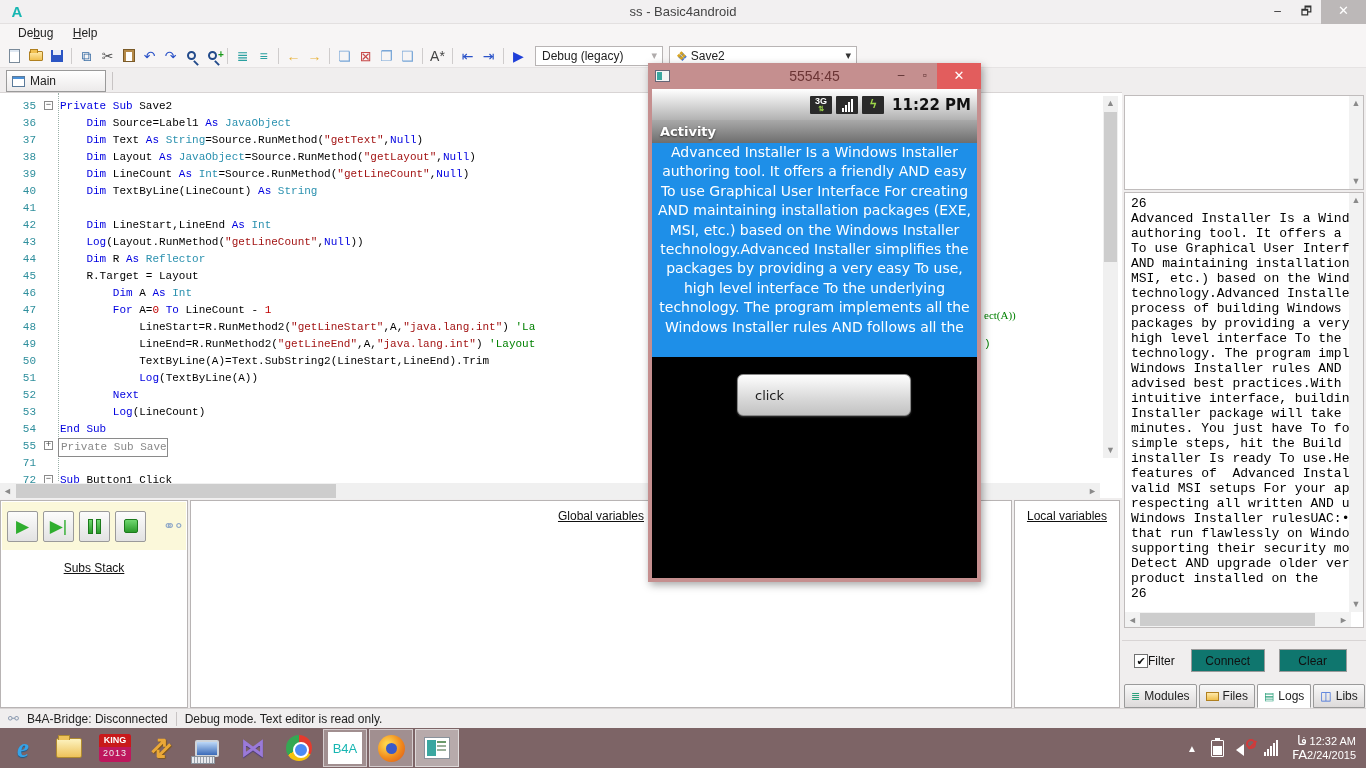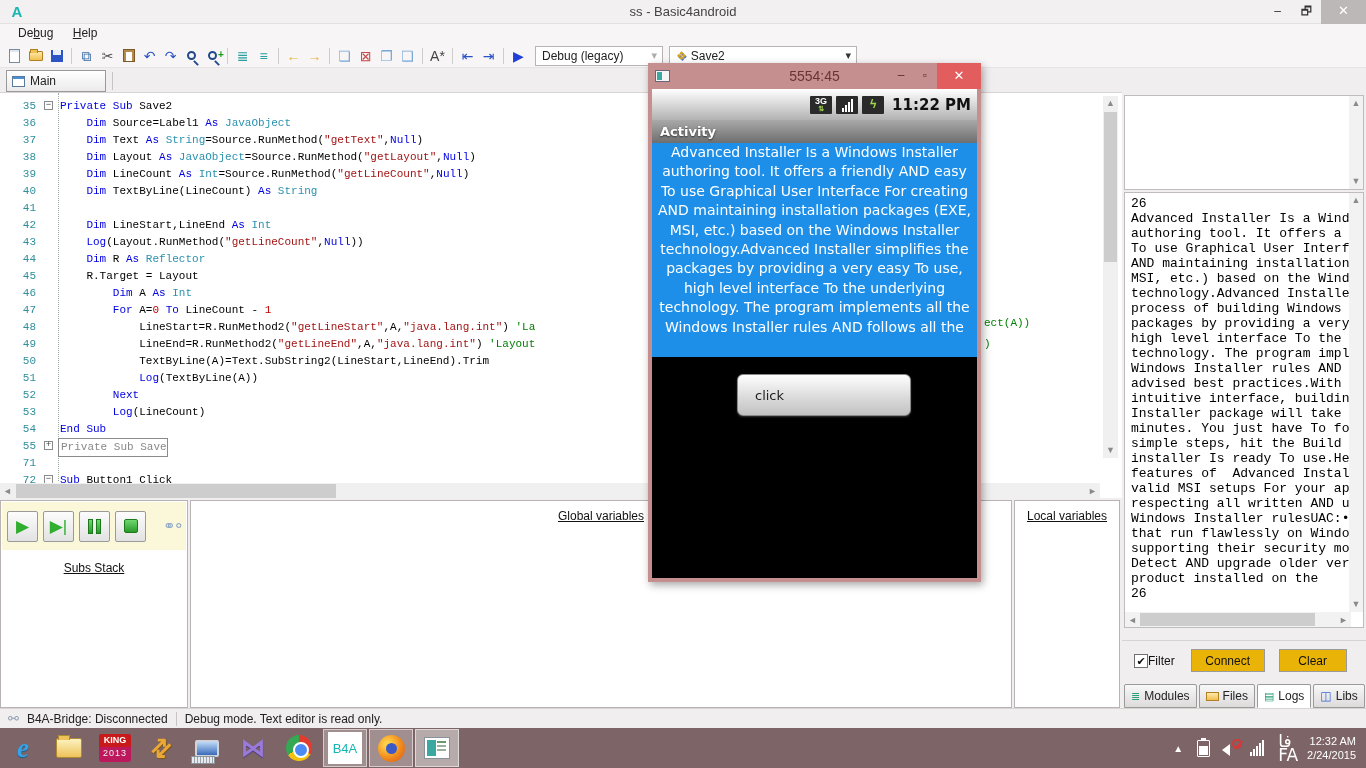--- a/index.html
+++ b/index.html
@@ -84,21 +84,21 @@
   
   #sidebar { position:absolute; left:1122px; top:92px; width:244px; height:616px; background:#f0eeee; }
   #side-top { position:absolute; left:2px; top:3px; width:240px; height:95px; background:#fff; border:1px solid #c0bcbc; }
   #logs-box { position:absolute; left:2px; top:100px; width:240px; height:436px; background:#fff; border:1px solid #c0bcbc; }
   #log-lines { position:absolute; left:6px; top:3px; width:215px; font-family:"Liberation Mono", monospace; font-size:13px; line-height:15px; white-space:pre; color:#000; }
   .side-vsb { position:absolute; right:0; top:0; width:14px; bottom:0; background:#f2f2f2; }
   #logs-hscroll { position:absolute; left:0; bottom:0; width:226px; height:15px; background:#f2f2f2; }
   #filter-row { position:absolute; left:0; top:548px; width:244px; height:40px; border-top:1px solid #d8d4d4; display:flex; align-items:center; }
   .cb { width:14px; height:14px; background:#fff; border:1px solid #707070; margin-left:12px; font-size:11px; line-height:13px; text-align:center; color:#111; }
   .cb-label { font-size:12px; color:#111; margin-left:0; }
-  .side-btn { height:23px; background:#eab308; border:1px solid #9a9a9a; font-size:12px; color:#111; font-family:"Liberation Sans",sans-serif; }
+  .side-btn { height:23px; background:#0f766e; border:1px solid #9a9a9a; font-size:12px; color:#111; font-family:"Liberation Sans",sans-serif; }
   #btn-connect { width:74px; margin-left:16px; }
   #btn-clear { width:68px; margin-left:14px; }
   #side-tabs { position:absolute; left:2px; top:592px; width:242px; height:24px; display:flex; }
   .side-tab { height:24px; display:flex; align-items:center; justify-content:center; gap:4px; font-size:12px; color:#222; background:linear-gradient(#f8f8f8,#dddada); border:1px solid #9a9a9a; border-radius:2px 2px 0 0; margin-right:2px; padding:0 6px; }
   .side-tab.active { background:#fff; border-bottom:1px solid #fff; }
   .st-ic { font-size:11px; color:#2aa07a; }
   .st-folder { width:13px; height:9px; background:linear-gradient(#ffe9a8,#f0c050); border:1px solid #b08020; }
   .st-book { color:#3a6ad8; font-size:12px; }
 
   
@@ -134,21 +134,21 @@
   .tr-up { font-size:10px; color:#fff; margin-right:14px; }
   .tr-bat { width:13px; height:17px; border:1px solid #fff; border-radius:1px; position:relative; margin-right:12px; }
   .tr-bat::before { content:""; position:absolute; left:3px; top:-3px; width:5px; height:2px; background:#fff; }
   .tr-bat::after { content:""; position:absolute; left:1px; bottom:1px; right:1px; height:9px; background:#fff; }
   .tr-vol { position:relative; width:16px; height:16px; margin-right:12px; }
   .tr-vol .spk { position:absolute; left:0; top:4px; width:0; height:0; border:6px solid transparent; border-right:8px solid #fff; border-left:none; }
   .tr-vol .no { position:absolute; right:-4px; top:-1px; width:10px; height:10px; border:2px solid #d23a3a; border-radius:50%; }
   .tr-vol .no::after { content:""; position:absolute; left:-1px; top:3px; width:11px; height:2px; background:#d23a3a; transform:rotate(-45deg); }
   .tr-sig { display:flex; align-items:flex-end; gap:1px; margin-right:14px; }
   .tr-sig i { width:2px; background:#fff; display:block; }
-  .tr-lang { text-align:left; font-size:17px; line-height:14px; margin-right:9px; font-family:"DejaVu Sans", sans-serif; }
+  .tr-lang { text-align:right; font-size:13px; line-height:14px; margin-right:0; font-family:"DejaVu Sans", sans-serif; }
   .tr-clock { text-align:right; font-size:11px; line-height:14px; margin-right:10px; }
 
   
   #emulator { position:absolute; left:648px; top:63px; width:333px; height:519px; background:#c58f8f; box-shadow:2px 3px 8px rgba(0,0,0,.35); z-index:10; }
   .em-title { position:absolute; left:0; top:0; width:100%; height:26px; display:flex; align-items:center; }
   .em-ic { width:15px; height:12px; background:#f4f4f4; border:1px solid #667; margin-left:7px; position:relative; }
   .em-ic::before { content:""; position:absolute; left:1px; top:1px; width:5px; height:8px; background:#3aa7a0; }
   .em-title .t { position:absolute; left:0; right:0; text-align:center; font-size:14px; color:#6b3434; }
   .em-btns { position:absolute; right:0; top:0; height:26px; display:flex; z-index:2; }
   .em-btn-min, .em-btn-max { width:24px; text-align:center; line-height:24px; color:#5a2e2e; font-size:12px; }
@@ -248,21 +248,21 @@
         <span class="tab-ic"></span>
         <span>Main</span>
       </div>
       <div class="tab-sep"></div>
     </div>
 
     <div id="editor">
       <div class="dotline"></div>
       <div id="code-lines"><div class="code-line"><span class="ln">35</span><span class="foldcol"><span class="fold-box">−</span></span><span class="code-text"><span class="tok-k">Private Sub </span><span class="tok-p">Save2</span></span></div><div class="code-line"><span class="ln">36</span><span class="foldcol"></span><span class="code-text"><span class="tok-p">    </span><span class="tok-k">Dim </span><span class="tok-p">Source=Label1 </span><span class="tok-k">As </span><span class="tok-t">JavaObject</span></span></div><div class="code-line"><span class="ln">37</span><span class="foldcol"></span><span class="code-text"><span class="tok-p">    </span><span class="tok-k">Dim </span><span class="tok-p">Text </span><span class="tok-k">As </span><span class="tok-t">String</span><span class="tok-p">=Source.RunMethod(</span><span class="tok-s">"getText"</span><span class="tok-p">,</span><span class="tok-k">Null</span><span class="tok-p">)</span></span></div><div class="code-line"><span class="ln">38</span><span class="foldcol"></span><span class="code-text"><span class="tok-p">    </span><span class="tok-k">Dim </span><span class="tok-p">Layout </span><span class="tok-k">As </span><span class="tok-t">JavaObject</span><span class="tok-p">=Source.RunMethod(</span><span class="tok-s">"getLayout"</span><span class="tok-p">,</span><span class="tok-k">Null</span><span class="tok-p">)</span></span></div><div class="code-line"><span class="ln">39</span><span class="foldcol"></span><span class="code-text"><span class="tok-p">    </span><span class="tok-k">Dim </span><span class="tok-p">LineCount </span><span class="tok-k">As </span><span class="tok-t">Int</span><span class="tok-p">=Source.RunMethod(</span><span class="tok-s">"getLineCount"</span><span class="tok-p">,</span><span class="tok-k">Null</span><span class="tok-p">)</span></span></div><div class="code-line"><span class="ln">40</span><span class="foldcol"></span><span class="code-text"><span class="tok-p">    </span><span class="tok-k">Dim </span><span class="tok-p">TextByLine(LineCount) </span><span class="tok-k">As </span><span class="tok-t">String</span></span></div><div class="code-line"><span class="ln">41</span><span class="foldcol"></span><span class="code-text"></span></div><div class="code-line"><span class="ln">42</span><span class="foldcol"></span><span class="code-text"><span class="tok-p">    </span><span class="tok-k">Dim </span><span class="tok-p">LineStart,LineEnd </span><span class="tok-k">As </span><span class="tok-t">Int</span></span></div><div class="code-line"><span class="ln">43</span><span class="foldcol"></span><span class="code-text"><span class="tok-p">    </span><span class="tok-k">Log</span><span class="tok-p">(Layout.RunMethod(</span><span class="tok-s">"getLineCount"</span><span class="tok-p">,</span><span class="tok-k">Null</span><span class="tok-p">))</span></span></div><div class="code-line"><span class="ln">44</span><span class="foldcol"></span><span class="code-text"><span class="tok-p">    </span><span class="tok-k">Dim </span><span class="tok-p">R </span><span class="tok-k">As </span><span class="tok-t">Reflector</span></span></div><div class="code-line"><span class="ln">45</span><span class="foldcol"></span><span class="code-text"><span class="tok-p">    R.Target = Layout</span></span></div><div class="code-line"><span class="ln">46</span><span class="foldcol"></span><span class="code-text"><span class="tok-p">        </span><span class="tok-k">Dim </span><span class="tok-p">A </span><span class="tok-k">As </span><span class="tok-t">Int</span></span></div><div class="code-line"><span class="ln">47</span><span class="foldcol"></span><span class="code-text"><span class="tok-p">        </span><span class="tok-k">For </span><span class="tok-p">A=</span><span class="tok-n">0</span><span class="tok-k"> To </span><span class="tok-p">LineCount - </span><span class="tok-n">1</span></span></div><div class="code-line"><span class="ln">48</span><span class="foldcol"></span><span class="code-text"><span class="tok-p">            LineStart=R.RunMethod2(</span><span class="tok-s">"getLineStart"</span><span class="tok-p">,A,</span><span class="tok-s">"java.lang.int"</span><span class="tok-p">) </span><span class="tok-c">'La</span></span></div><div class="code-line"><span class="ln">49</span><span class="foldcol"></span><span class="code-text"><span class="tok-p">            LineEnd=R.RunMethod2(</span><span class="tok-s">"getLineEnd"</span><span class="tok-p">,A,</span><span class="tok-s">"java.lang.int"</span><span class="tok-p">) </span><span class="tok-c">'Layout</span></span></div><div class="code-line"><span class="ln">50</span><span class="foldcol"></span><span class="code-text"><span class="tok-p">            TextByLine(A)=Text.SubString2(LineStart,LineEnd).Trim</span></span></div><div class="code-line"><span class="ln">51</span><span class="foldcol"></span><span class="code-text"><span class="tok-p">            </span><span class="tok-k">Log</span><span class="tok-p">(TextByLine(A))</span></span></div><div class="code-line"><span class="ln">52</span><span class="foldcol"></span><span class="code-text"><span class="tok-p">        </span><span class="tok-k">Next</span></span></div><div class="code-line"><span class="ln">53</span><span class="foldcol"></span><span class="code-text"><span class="tok-p">        </span><span class="tok-k">Log</span><span class="tok-p">(LineCount)</span></span></div><div class="code-line"><span class="ln">54</span><span class="foldcol"></span><span class="code-text"><span class="tok-k">End Sub</span></span></div><div class="code-line"><span class="ln">55</span><span class="foldcol"><span class="fold-box">+</span></span><span class="code-text boxed"><span class="tok-g">Private Sub Save</span></span></div><div class="code-line"><span class="ln">71</span><span class="foldcol"></span><span class="code-text"></span></div><div class="code-line"><span class="ln">72</span><span class="foldcol"><span class="fold-box">−</span></span><span class="code-text"><span class="tok-k">Sub </span><span class="tok-p">Button1_Click</span></span></div></div>
       <div id="code-frags">
-          <span class="code-frag" style="left: 984px; top: 222px;">ect(A))</span>
+          <span class="code-frag" style="left: 984px; top: 214px; font-family: Liberation Serif, serif;">ect(A))</span>
           <span class="code-frag" style="left: 984px; top: 243px;">)</span>
         </div>
       <div id="ed-vscroll">
         <span class="sb-arrow" style="top:0">▲</span>
         <span class="sb-thumb" style="left:1px;top:16px;width:13px;height:150px"></span>
         <span class="sb-arrow" style="bottom:0">▼</span>
       </div>
       <div id="ed-hscroll">
         <span class="sb-arrow sb-h-arrow" style="left:0">◄</span>
         <span class="sb-thumb" style="left:16px;top:1px;width:320px;height:14px"></span>

